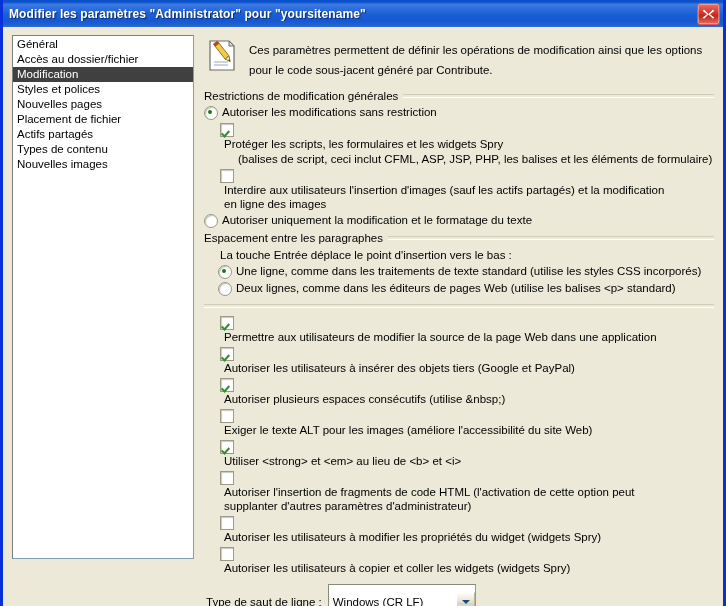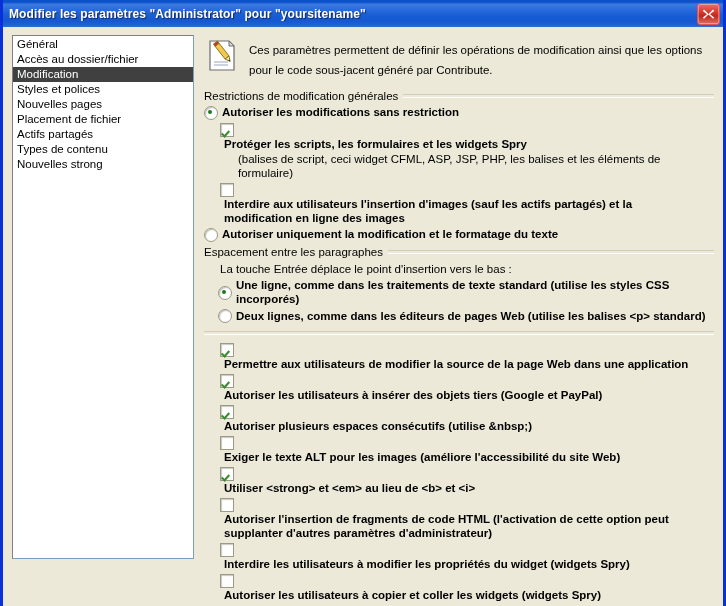--- a/index.html
+++ b/index.html
@@ -163,24 +163,23 @@
     display: flex;
     align-items: flex-start;
     margin: 2px 0;
   }
   .opt-label {
     font-size: 11.5px;
     line-height: 14px;
     color: #000;
     padding-left: 4px;
     cursor: default;
-    font-weight: bold;
   }
   .indent1 { padding-left: 16px; flex-direction: column; }
-  .indent2 { padding-left: 14px; align-items: center; }
+  .indent2 { padding-left: 14px; }
   .sub-note {
     font-size: 11.5px;
     line-height: 14px;
     padding-left: 34px;
     color: #000;
     margin-top: -1px;
   }
   .plain-text {
     font-size: 11.5px;
     line-height: 14px;
@@ -340,21 +339,21 @@
 
       <div class="sidebar">
         <div class="side-item">Général</div>
         <div class="side-item">Accès au dossier/fichier</div>
         <div class="side-item selected">Modification</div>
         <div class="side-item">Styles et polices</div>
         <div class="side-item">Nouvelles pages</div>
         <div class="side-item">Placement de fichier</div>
         <div class="side-item">Actifs partagés</div>
         <div class="side-item">Types de contenu</div>
-        <div class="side-item">Nouvelles strong</div>
+        <div class="side-item">Nouvelles images</div>
       </div>
 
       <div class="pane">
 
         <div class="header-block">
           <div class="header-icon">
             <svg width="34" height="36" viewBox="0 0 34 36">
               <polygon points="3,4 22,4 27,9 27,33 3,33" fill="#ffffff" stroke="#6c6c6c" stroke-width="1.2"></polygon>
               <polygon points="22,4 22,9 27,9" fill="#dcdcdc" stroke="#6c6c6c" stroke-width="1"></polygon>
               <line x1="7" y1="25" x2="21" y2="25" stroke="#9aa7c0" stroke-width="1"></line>
@@ -378,21 +377,21 @@
 
           <div class="opt-row">
             <span class="radio on"></span>
             <span class="opt-label">Autoriser les modifications sans restriction</span>
           </div>
 
           <div class="opt-row indent1">
             <span class="check on"></span>
             <span class="opt-label">Protéger les scripts, les formulaires et les widgets Spry</span>
           </div>
-          <div class="sub-note">(balises de script, ceci widget CFML, ASP, JSP, PHP, les balises et les éléments de formulaire)</div>
+          <div class="sub-note">(balises de script, ceci inclut CFML, ASP, JSP, PHP, les balises et les éléments de formulaire)</div>
 
           <div class="opt-row indent1">
             <span class="check"></span>
             <span class="opt-label" style="max-width:445px">Interdire aux utilisateurs l'insertion d'images (sauf les actifs partagés) et la modification en ligne des images</span>
           </div>
 
           <div class="opt-row">
             <span class="radio"></span>
             <span class="opt-label">Autoriser uniquement la modification et le formatage du texte</span>
           </div>
@@ -447,21 +446,21 @@
             <span class="opt-label">Utiliser &lt;strong&gt; et &lt;em&gt; au lieu de &lt;b&gt; et &lt;i&gt;</span>
           </div>
 
           <div class="opt-row indent1">
             <span class="check"></span>
             <span class="opt-label" style="max-width:455px">Autoriser l'insertion de fragments de code HTML (l'activation de cette option peut supplanter d'autres paramètres d'administrateur)</span>
           </div>
 
           <div class="opt-row indent1">
             <span class="check"></span>
-            <span class="opt-label">Interdire les utilisateurs à modifier les propriétés du widget (widgets Spry)</span>
+            <span class="opt-label">Autoriser les utilisateurs à modifier les propriétés du widget (widgets Spry)</span>
           </div>
 
           <div class="opt-row indent1">
             <span class="check"></span>
             <span class="opt-label">Autoriser les utilisateurs à copier et coller les widgets (widgets Spry)</span>
           </div>
 
           <div class="select-row">
             <span class="select-label">Type de saut de ligne :</span>
             <div class="select-box">

